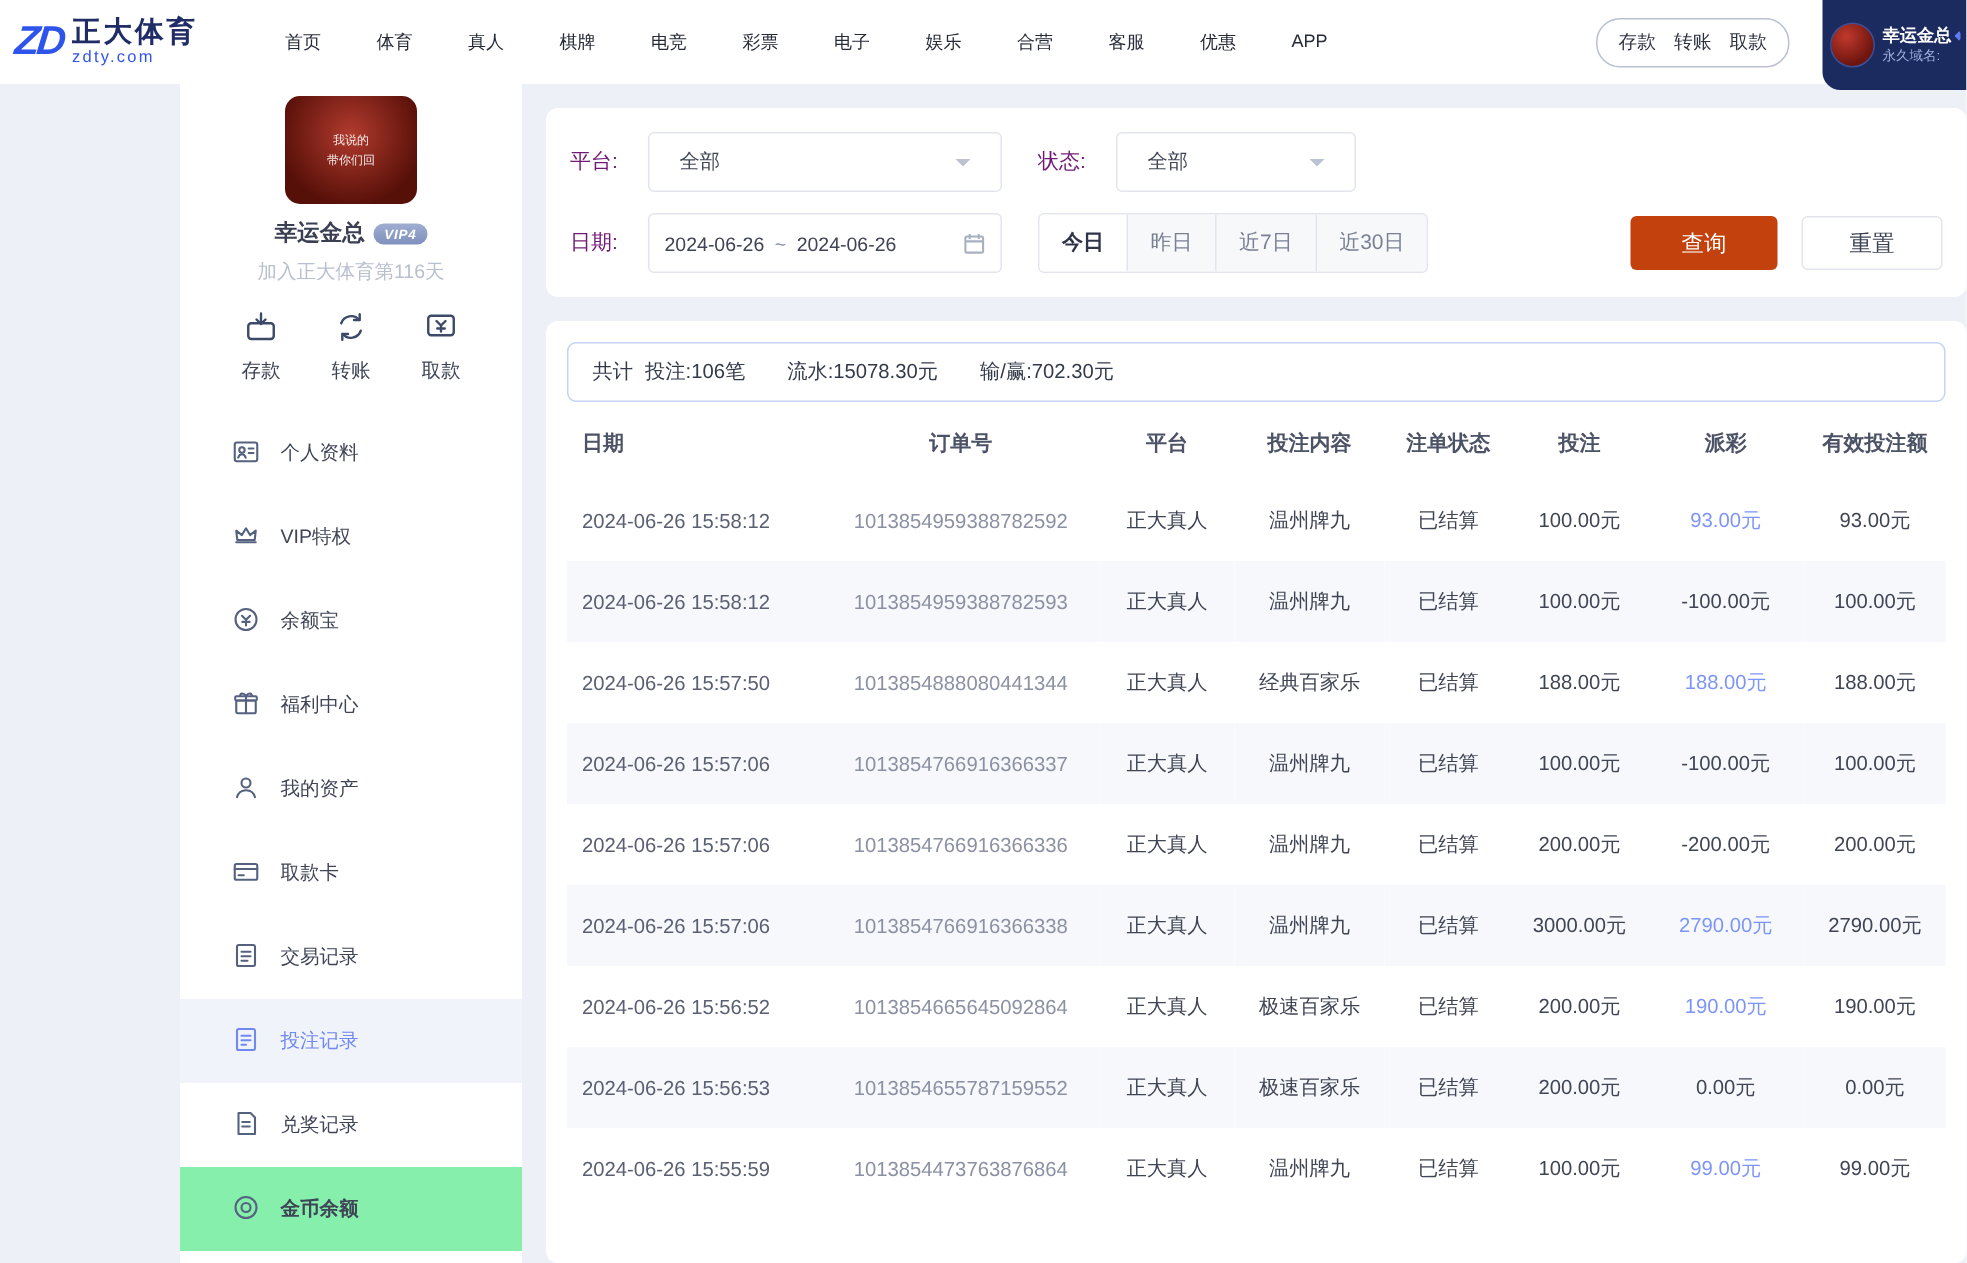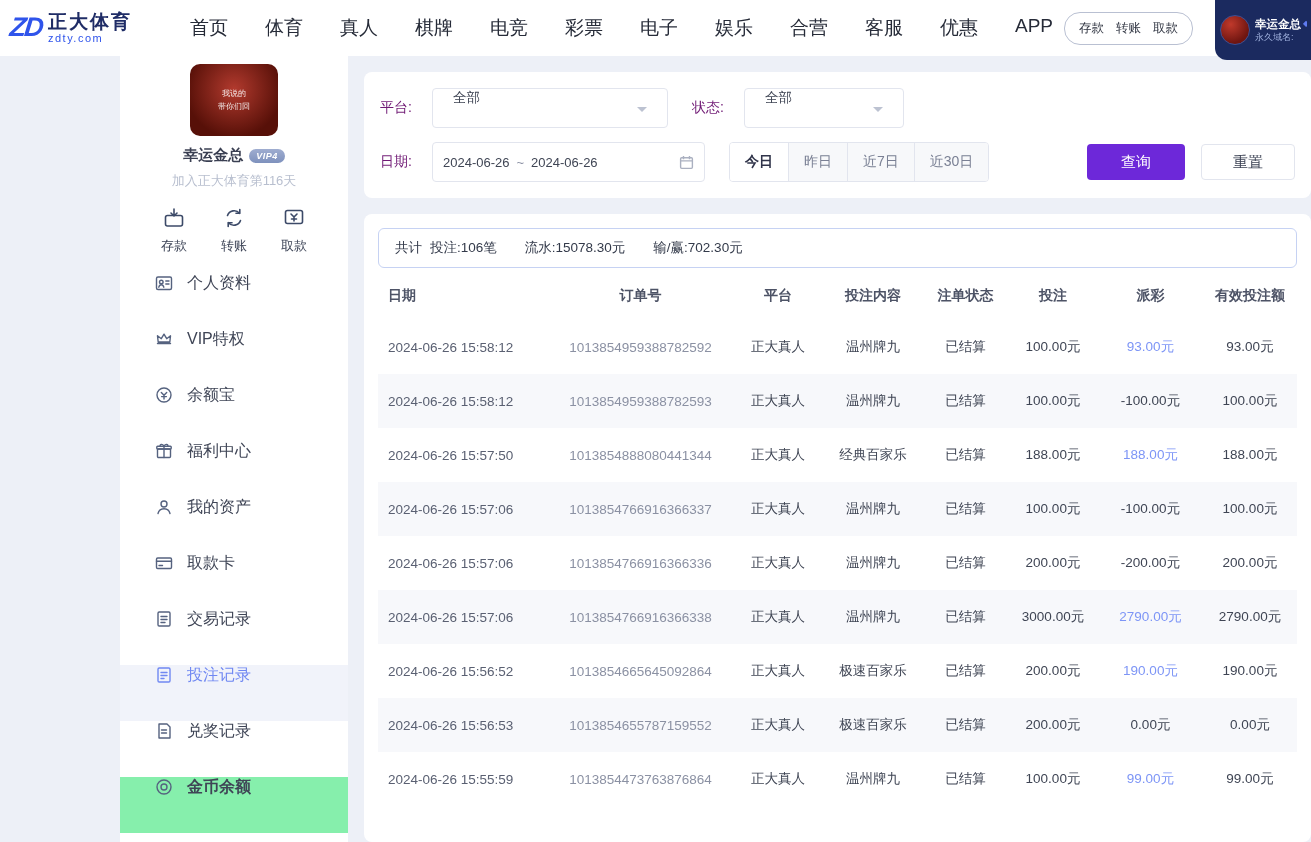--- a/index.html
+++ b/index.html
@@ -7,21 +7,21 @@
   body { font-family:"Liberation Sans","DejaVu Sans",sans-serif; background:#edf0f7; color:#3f4554; position:relative; }
 
   
   .navbar { position:absolute; top:0; left:0; width:1311px; height:56px; background:#fff; display:flex; align-items:center; padding-left:10px; z-index:5; }
   .logo { display:flex; align-items:center; gap:6px; cursor:pointer; }
   .logo-mark { font-size:27px; font-weight:800; font-style:italic; color:#2f54eb; letter-spacing:-2px; transform:skewX(-6deg); }
   .logo-text { display:flex; flex-direction:column; line-height:1.1; }
   .logo-title { font-size:19px; font-weight:700; color:#1f2c66; letter-spacing:2px; }
   .logo-sub { font-size:11px; color:#2f54eb; letter-spacing:1.5px; }
   .nav-items { display:flex; gap:37px; margin-left:58px; }
-  .nav-item { font-size:19px; color:#262b38; font-weight:500; cursor:pointer; white-space:nowrap; }
+  .nav-item { font-size:12px; color:#262b38; font-weight:500; cursor:pointer; white-space:nowrap; }
   .wallet-pill { margin-left:auto; margin-right:118px; border:1px solid #b9c0d2; border-radius:16px; padding:7px 14px; display:flex; gap:12px; align-items:center; }
   .wallet-pill span { font-size:12.5px; color:#2e3340; cursor:pointer; font-weight:500; }
   .user-corner { position:absolute; top:0; right:0; width:96px; height:60px; background:#1b2a5f; border-bottom-left-radius:12px; display:flex; align-items:center; padding:0 4px 0 5px; gap:5px; cursor:pointer; }
   .corner-avatar { width:30px; height:30px; border-radius:50%; flex:none; border:1px solid #3c4f94;
     background:radial-gradient(circle at 35% 30%, #c0392b, #6e1510 70%); }
   .corner-texts { display:flex; flex-direction:column; line-height:1.3; overflow:hidden; }
   .corner-name { font-size:11.5px; color:#fff; font-weight:700; white-space:nowrap; display:flex; align-items:center; gap:2px; }
   .corner-badge { color:#5f7bf0; font-size:8px; }
   .corner-domain { font-size:9px; color:#9fb0dd; white-space:nowrap; }
 
@@ -32,45 +32,45 @@
   .avatar-line { color:#fff; font-size:8px; opacity:.9; }
   .user-line { display:flex; align-items:center; justify-content:center; gap:6px; margin-top:10px; }
   .username { font-size:15px; font-weight:700; color:#3a3f52; }
   .vip-badge { font-size:9px; font-style:italic; font-weight:700; color:#fff; background:linear-gradient(180deg,#9fadd0,#7e91bd); border-radius:8px; padding:2px 7px; letter-spacing:.5px; }
   .join-text { text-align:center; font-size:13px; color:#b8bfcf; margin-top:7px; }
   .quick-actions { display:flex; justify-content:center; gap:34px; margin-top:16px; padding-bottom:10px; }
   .qa { display:flex; flex-direction:column; align-items:center; gap:3px; cursor:pointer; }
   .qa svg { stroke:#3c4a68; fill:none; stroke-width:1.6; stroke-linecap:round; stroke-linejoin:round; }
   .qa-label { font-size:13px; color:#3b4255; }
   .menu { margin-top:8px; }
-  .menu-item { height:56px; display:flex; align-items:flex-start; padding-left:34px; gap:13px; cursor:pointer; font-size:16px; color:#3f4556; }
+  .menu-item { height:56px; display:flex; align-items:center; padding-left:34px; gap:13px; cursor:pointer; font-size:13px; color:#3f4556; }
   .menu-item svg { stroke:#55627f; fill:none; stroke-width:1.4; stroke-linecap:round; stroke-linejoin:round; flex:none; }
   .menu-item.active { background:#f1f3fa; color:#7088f2; }
   .menu-item.active svg { stroke:#7088f2; }
   .menu-item.hovered { background:#86efac;font-weight:bold; }
 
   
   .main { position:absolute; top:56px; left:364px; right:0; bottom:0; padding-top:16px; display:flex; flex-direction:column; }
   .filter-card { background:#fff; border-radius:8px; padding:16px; flex:none; }
   .filter-row { display:flex; align-items:center; height:40px; }
   .filter-row + .filter-row { margin-top:14px; }
   .f-label { font-size:14px; color:#701a75; width:52px; flex:none; }
-  .select { height:40px; border:1px solid #e2e5ee; border-radius:4px; display:flex; align-items:flex-start; padding:0 20px; font-size:13.5px; color:#3f4554; cursor:pointer; background:#fff;flex-direction:column; }
+  .select { height:40px; border:1px solid #e2e5ee; border-radius:4px; display:flex; align-items:center; padding:0 20px; font-size:13.5px; color:#3f4554; cursor:pointer; background:#fff; }
   .select .chev { margin-left:auto; width:0; height:0; border-left:5px solid transparent; border-right:5px solid transparent; border-top:5px solid #bcc2d1; }
   .select.platform { width:236px; }
   .select.status { width:160px; }
   .gap24 { width:24px; flex:none; }
-  .date-box { width:273px; height:40px; border:1px solid #e2e5ee; border-radius:4px; display:flex; align-items:center; padding:0 10px; gap:7px; font-size:13px; color:#3f4554; cursor:pointer; background:#fff; }
+  .date-box { width:236px; height:40px; border:1px solid #e2e5ee; border-radius:4px; display:flex; align-items:center; padding:0 10px; gap:7px; font-size:13px; color:#3f4554; cursor:pointer; background:#fff; }
   .date-box .sep { color:#8a90a3; }
   .date-box svg { margin-left:auto; stroke:#aab0c0; fill:none; stroke-width:1.3; }
   .range-group { display:flex; margin-left:24px; border:1px solid #e2e5ee; border-radius:4px; overflow:hidden; }
   .range-btn { height:38px; padding:0 15px; display:flex; align-items:center; font-size:14px; color:#7a8094; background:#f7f8fa; cursor:pointer; border-left:1px solid #e2e5ee; }
   .range-btn:first-child { border-left:none; }
   .range-btn.active { background:#fff; color:#30344a; font-weight:700; }
-  .btn-primary { margin-left:auto; width:98px; height:36px; background:#6d28d9; color:#fff; font-size:15px; border:none; border-radius:4px; cursor:pointer; font-family:inherit; }
+  .btn-primary { margin-left:auto; width:98px; height:36px; background:#c2410c; color:#fff; font-size:15px; border:none; border-radius:4px; cursor:pointer; font-family:inherit; }
   .btn-plain { margin-left:16px; width:94px; height:36px; background:#fff; color:#3c4254; font-size:15px; border:1px solid #e2e5ee; border-radius:4px; cursor:pointer; font-family:inherit; }
 
   .table-card { background:#fff; border-radius:8px; margin-top:16px; padding:14px 14px 0; flex:1; overflow:hidden; }
   .summary { border:1px solid #c6d2f3; border-radius:6px; height:40px; display:flex; align-items:center; padding:0 16px; font-size:13.5px; color:#333a4a; }
   .summary .s-prefix { margin-right:8px; }
   .summary .s-seg { margin-right:28px; }
   table { width:100%; border-collapse:collapse; table-layout:fixed; margin-top:4px; }
   th { font-size:14px; color:#4d5366; font-weight:700; height:48px; text-align:center; }
   td { font-size:13.5px; height:54px; text-align:center; color:#3f4554; overflow:hidden; white-space:nowrap; }
   th.col-date, td.cell-date { text-align:left; padding-left:10px; }

